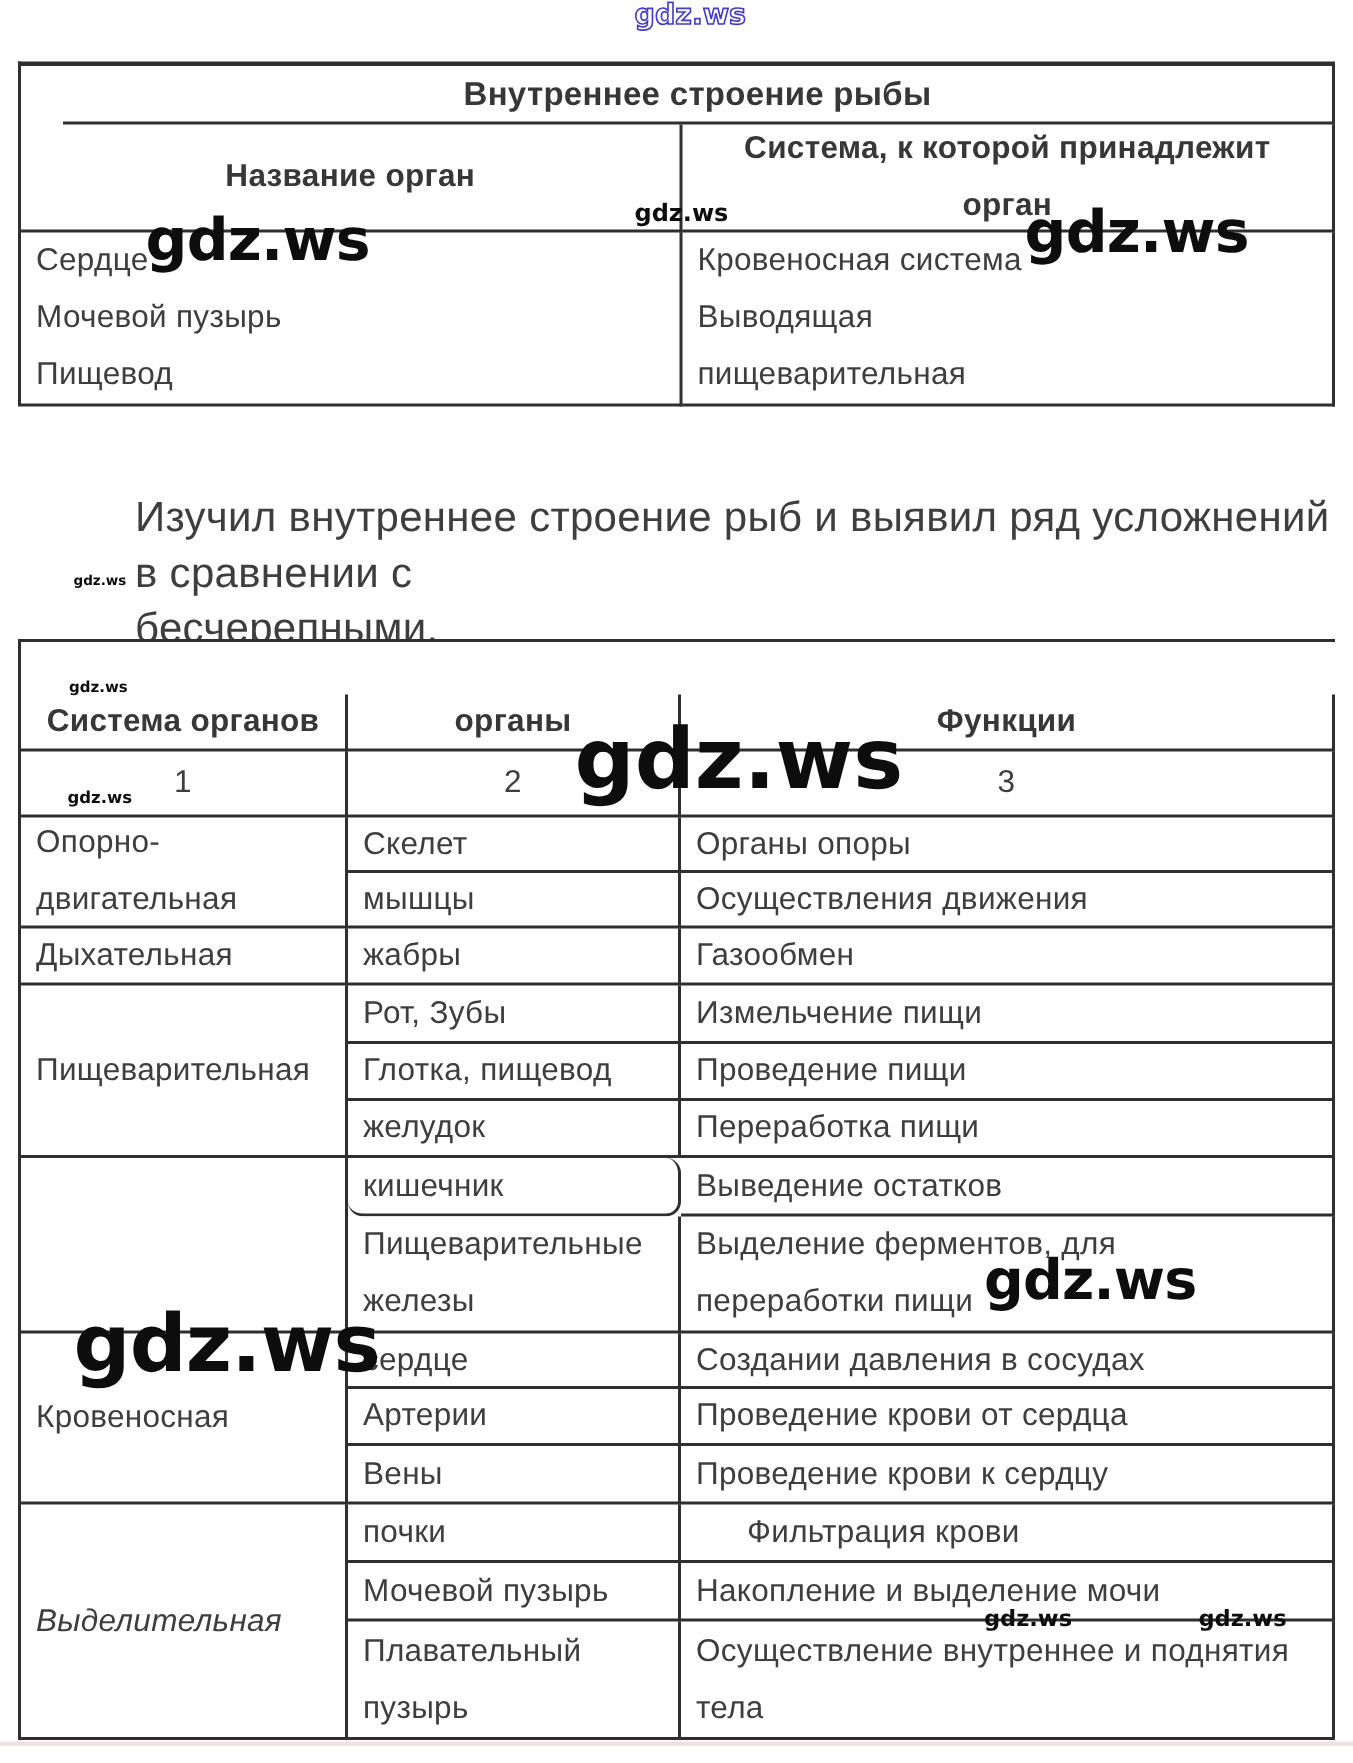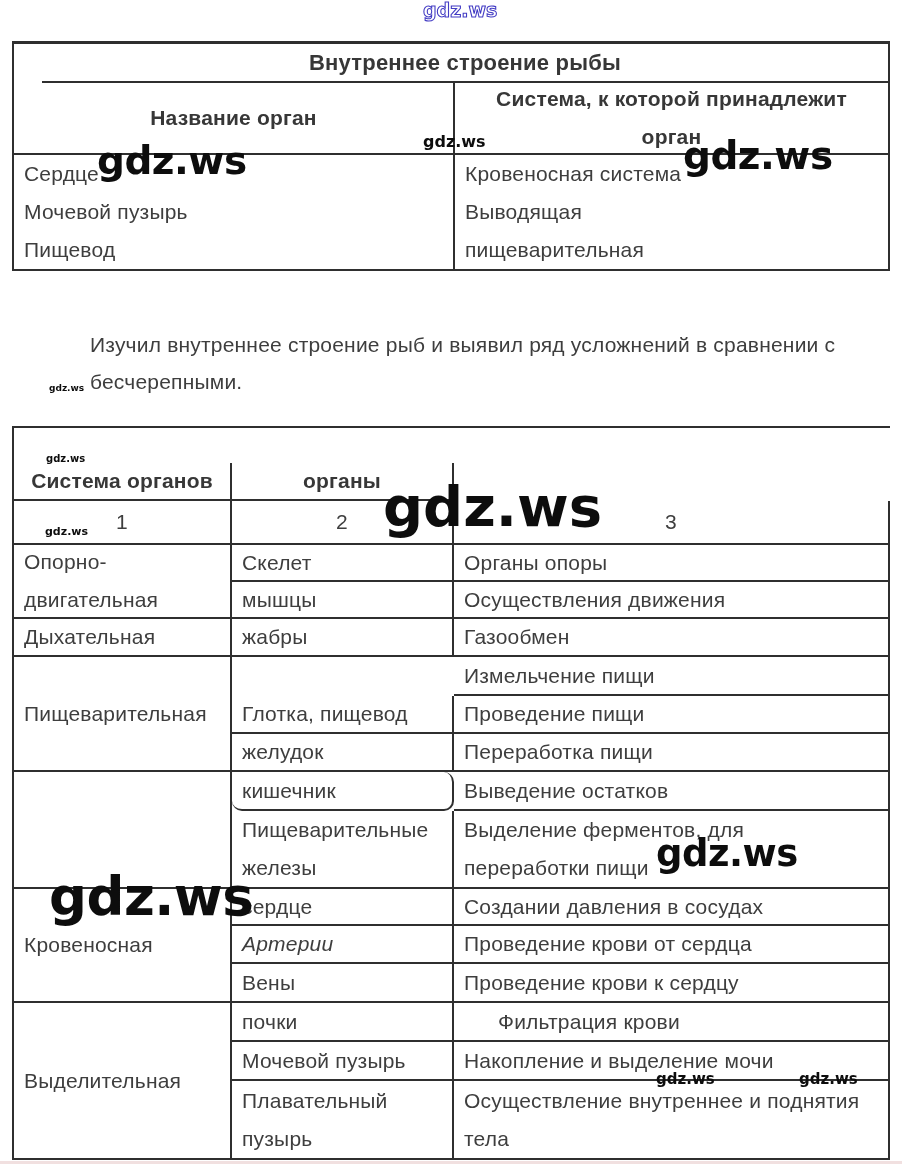--- a/index.html
+++ b/index.html
@@ -32,21 +32,21 @@
     padding:0 4px 0 10px;
     font-size:21px;line-height:38px;letter-spacing:.2px;
     white-space:pre-line;overflow:hidden;color:#3e3e3e;
   }
   .cell.center{justify-content:center;text-align:center;padding:0 2px;}
   .cell.bold{font-weight:bold;color:#373737;}
   .cell.title{font-size:22px;}
   
   .para{
     position:absolute;left:90px;top:326px;width:800px;
-    font-size:21px;line-height:37px;letter-spacing:.2px;
+    font-size:28px;line-height:37px;letter-spacing:.2px;
     white-space:pre-line;color:#3e3e3e;
   }
   
   .wm{
     position:absolute;font-family:"DejaVu Sans",sans-serif;
     font-weight:bold;color:#0d0d0d;line-height:1;white-space:nowrap;
     pointer-events:none;
   }
   .wm-blue{
     color:transparent;-webkit-text-stroke:1.1px #433cc4;
@@ -82,60 +82,62 @@
   <span class="wm" style="left:683px;top:136px;font-size:39px;letter-spacing:-0.5px;">gdz.ws</span>
 
   <div class="para">Изучил внутреннее строение рыб и выявил ряд усложнений в сравнении с
 бесчерепными.</div>
   <span class="wm" style="left:49px;top:384px;font-size:9px;">gdz.ws</span>
 
   <div class="tbl t2">
 
     <div class="cell center bold" style="grid-row:2;grid-column:1;">Система органов</div>
     <div class="cell center bold" style="grid-row:2;grid-column:2;">органы</div>
+    <div class="cell center bold" style="grid-row:2;grid-column:3;">Функции</div>
 
     <div class="cell center" style="grid-row:3;grid-column:1;">1</div>
     <div class="cell center" style="grid-row:3;grid-column:2;">2</div>
     <div class="cell center" style="grid-row:3;grid-column:3;">3</div>
 
     <div class="cell" style="grid-row:4/span 2;grid-column:1;">Опорно-
 двигательная</div>
     <div class="cell" style="grid-row:4;grid-column:2;">Скелет</div>
     <div class="cell" style="grid-row:4;grid-column:3;">Органы опоры</div>
     <div class="cell" style="grid-row:5;grid-column:2;">мышцы</div>
     <div class="cell" style="grid-row:5;grid-column:3;">Осуществления движения</div>
 
     <div class="cell" style="grid-row:6;grid-column:1;">Дыхательная</div>
     <div class="cell" style="grid-row:6;grid-column:2;">жабры</div>
     <div class="cell" style="grid-row:6;grid-column:3;">Газообмен</div>
 
     <div class="cell" style="grid-row:7/span 3;grid-column:1;">Пищеварительная</div>
+    <div class="cell" style="grid-row:7;grid-column:2;">Рот, Зубы</div>
     <div class="cell" style="grid-row:7;grid-column:3;">Измельчение пищи</div>
     <div class="cell" style="grid-row:8;grid-column:2;">Глотка, пищевод</div>
     <div class="cell" style="grid-row:9;grid-column:2;">желудок</div>
     <div class="cell" style="grid-row:8;grid-column:3;">Проведение пищи</div>
     <div class="cell" style="grid-row:9;grid-column:3;">Переработка пищи</div>
 
     <div class="cell" style="grid-row:10/span 2;grid-column:1;"></div>
     <div class="cell" style="grid-row:10;grid-column:2;border-radius:10px;">кишечник</div>
     <div class="cell" style="grid-row:10;grid-column:3;">Выведение остатков</div>
     <div class="cell" style="grid-row:11;grid-column:2;">Пищеварительные
 железы</div>
     <div class="cell" style="grid-row:11;grid-column:3;">Выделение ферментов, для
 переработки пищи</div>
 
     <div class="cell" style="grid-row:12/span 3;grid-column:1;">Кровеносная</div>
     <div class="cell" style="grid-row:12;grid-column:2;">сердце</div>
     <div class="cell" style="grid-row:12;grid-column:3;">Создании давления в сосудах</div>
-    <div class="cell" style="grid-row:13;grid-column:2;font-style:italic;">Артерии</div>
+    <div class="cell" style="grid-row:13;grid-column:2;">Артерии</div>
     <div class="cell" style="grid-row:13;grid-column:3;">Проведение крови от сердца</div>
     <div class="cell" style="grid-row:14;grid-column:2;text-align:center;">Вены</div>
     <div class="cell" style="grid-row:14;grid-column:3;">Проведение крови к сердцу</div>
 
-    <div class="cell" style="grid-row:15/span 3;grid-column:1;">Выделительная</div>
+    <div class="cell" style="grid-row:15/span 3;grid-column:1;font-style:italic;">Выделительная</div>
     <div class="cell" style="grid-row:15;grid-column:2;">почки</div>
     <div class="cell" style="grid-row:15;grid-column:3;padding-left:44px;">Фильтрация крови</div>
     <div class="cell" style="grid-row:16;grid-column:2;">Мочевой пузырь</div>
     <div class="cell" style="grid-row:16;grid-column:3;">Накопление и выделение мочи</div>
     <div class="cell" style="grid-row:17;grid-column:2;">Плавательный
 пузырь</div>
     <div class="cell" style="grid-row:17;grid-column:3;">Осуществление внутреннее и поднятия
 тела</div>
   </div>
 

